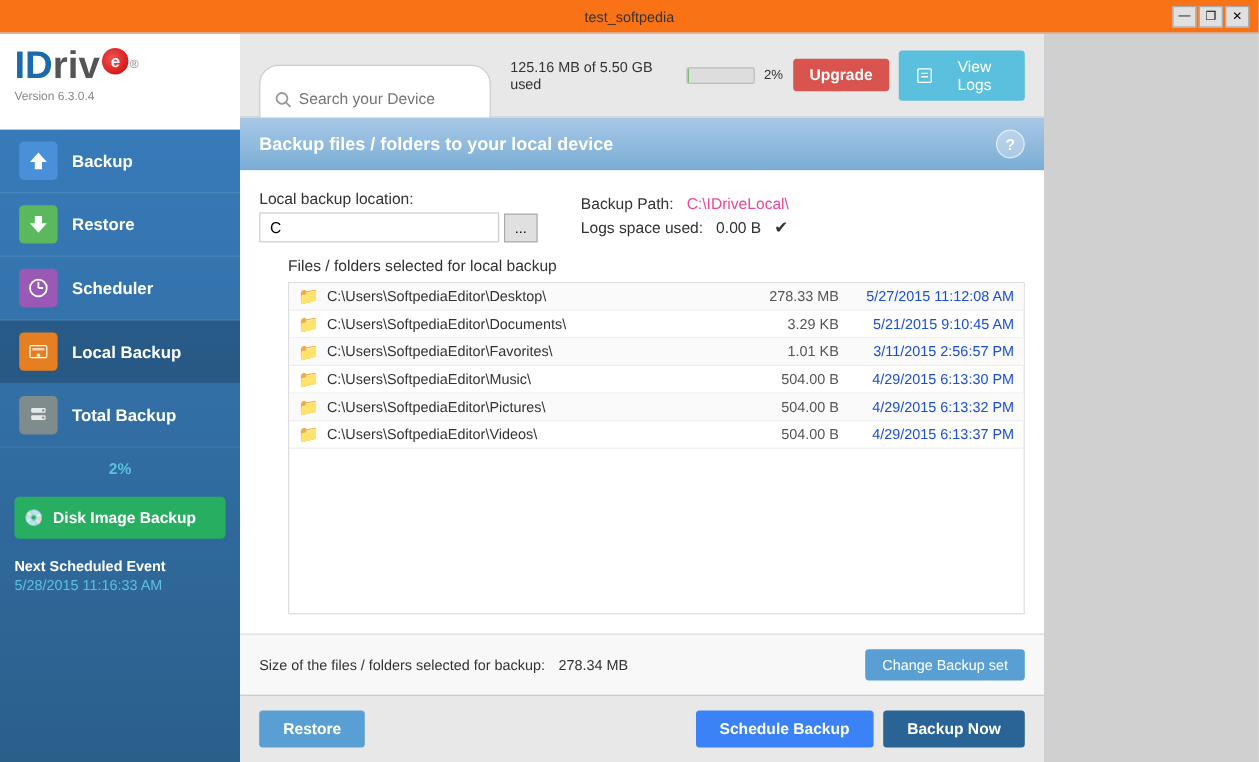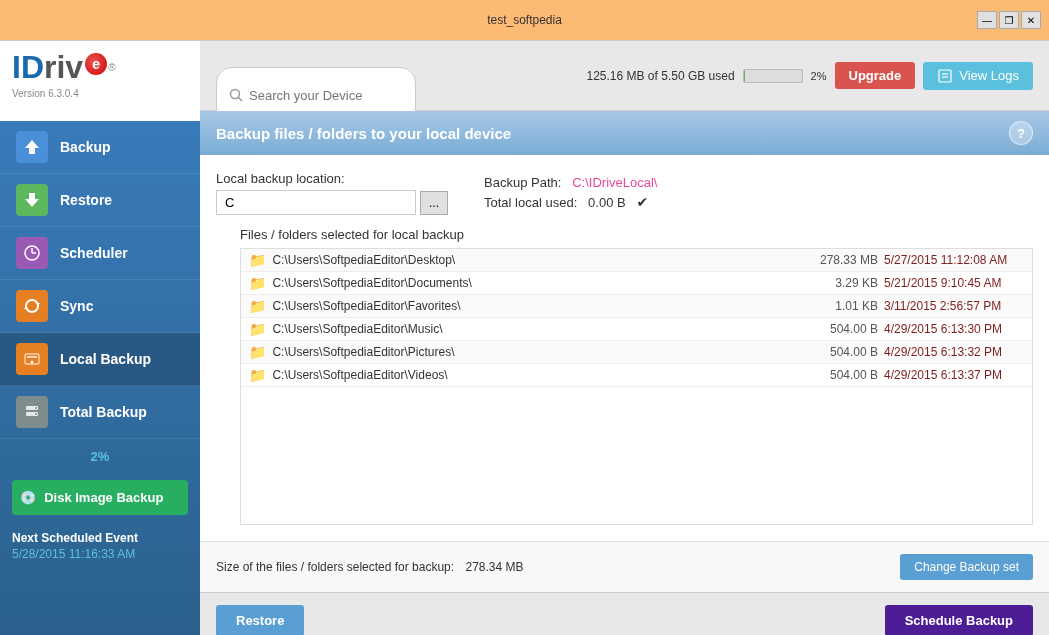--- a/index.html
+++ b/index.html
@@ -1,21 +1,21 @@
 <!DOCTYPE html>
 <html><head>
   <meta charset="utf-8">
   <style>
     * { margin: 0; padding: 0; box-sizing: border-box; }
     body { width: 1049px; height: 635px; font-family: Arial, sans-serif; font-size: 13px; background: #d0d0d0; overflow: hidden; }
 
     
     .titlebar {
-      background: #fdba74;
-      height: 41px;
+      background: #f97316;
+      height: 28px;
       display: flex;
       align-items: center;
       justify-content: flex-end;
       padding: 0 8px;
       border-bottom: 1px solid #ccc;
     }
     .titlebar-title {
       position: absolute;
       left: 50%;
       transform: translateX(-50%);
@@ -28,21 +28,21 @@
       background: #e0e0e0;
       border: 1px solid #aaa;
       cursor: pointer;
       display: flex; align-items: center; justify-content: center;
       font-size: 10px;
     }
 
     
     .app-container {
       display: flex;
-      width: 1049px;
+      width: 870px;
       height: 607px;
       background: #f5f5f5;
     }
 
     
     .sidebar {
       width: 200px;
       background: #2a6496;
       background: linear-gradient(to bottom, #3a7fc1, #2a5f8a);
       display: flex;
@@ -121,21 +121,21 @@
     .next-event {
       margin: 8px 12px;
       color: white;
       font-size: 11px;
     }
     .next-event-title { font-weight: bold; font-size: 12px; margin-bottom: 2px; }
     .next-event-time { color: #5bc0de; font-size: 12px; }
 
     .search-box {
       display: flex;
-      align-items: flex-start;
+      align-items: flex-end;
       background: white;
       border: 1px solid #ccc;
       border-radius: 16px;
       padding: 20px 12px;
       width: 200px;
       gap: 6px;
       margin-top: 40px;
     }
     .search-box input {
       border: none; outline: none; background: transparent; font-size: 13px; width: 140px;
@@ -287,21 +287,21 @@
       align-items: center;
       padding: 3px 8px;
       border-bottom: 1px solid #eee;
       gap: 6px;
       font-size: 12px;
     }
     .file-row:nth-child(odd) { background: #fafafa; }
     .file-icon { color: #d4a017; font-size: 14px; flex-shrink: 0; }
     .file-path { flex: 1; color: #333; }
     .file-size { width: 80px; text-align: right; color: #555; }
-    .file-date { width: 140px; color: #7f1d1d; }
+    .file-date { width: 140px; text-align: right; color: #1d4ed8; }
 
     .bottom-bar {
       display: flex;
       align-items: center;
       justify-content: space-between;
       padding: 12px 16px;
       background: #f8f8f8;
       border-top: 1px solid #ddd;
       font-size: 12px;
       color: #333;
@@ -328,21 +328,21 @@
     }
     .action-btn {
       padding: 8px 20px;
       border: none;
       border-radius: 3px;
       cursor: pointer;
       font-size: 13px;
       font-weight: bold;
     }
     .restore-btn { background: #5a9fd4; color: white; }
-    .schedule-btn { background: #4c1d95; color: white; }
+    .schedule-btn { background: #3b82f6; color: white; }
     .backup-now-btn { background: #2a6496; color: white; }
 
     .down-icon { color: #5bc0de; font-size: 16px; }
   </style>
 </head>
 <body>
 
 <div class="titlebar" style="position:relative;">
   <span class="titlebar-title">test_softpedia</span>
   <div class="titlebar-controls">
@@ -384,31 +384,20 @@
     </div>
     <div class="nav-item">
       <div class="nav-icon purple">
         <svg width="18" height="18" viewBox="0 0 18 18" fill="white">
             <circle cx="9" cy="9" r="7" stroke="white" stroke-width="1.5" fill="none"></circle>
             <line x1="9" y1="9" x2="9" y2="4" stroke="white" stroke-width="1.5"></line>
             <line x1="9" y1="9" x2="13" y2="9" stroke="white" stroke-width="1.5"></line>
           </svg>
       </div>
       <span class="nav-label">Scheduler</span>
-    </div>
-    <div class="nav-item">
-      <div class="nav-icon orange-sync">
-        <svg width="18" height="18" viewBox="0 0 18 18" fill="white">
-            <path d="M3 9 A6 6 0 0 1 15 9" stroke="white" stroke-width="2" fill="none"></path>
-            <polygon points="15,9 17,6 13,6" fill="white"></polygon>
-            <path d="M15 9 A6 6 0 0 1 3 9" stroke="white" stroke-width="2" fill="none"></path>
-            <polygon points="3,9 1,12 5,12" fill="white"></polygon>
-          </svg>
-      </div>
-      <span class="nav-label">Sync</span>
     </div>
     <div class="nav-item active">
       <div class="nav-icon orange">
         <svg width="18" height="18" viewBox="0 0 18 18" fill="white">
             <rect x="2" y="4" width="14" height="10" rx="1" stroke="white" stroke-width="1" fill="none"></rect>
             <rect x="4" y="6" width="10" height="2" fill="white" opacity="0.7"></rect>
             <circle cx="9" cy="12" r="1.5" fill="white"></circle>
           </svg>
       </div>
       <span class="nav-label">Local Backup</span>
@@ -486,21 +475,21 @@
               <button class="browse-btn">...</button>
             </div>
           </div>
           <div class="backup-path-info" style="margin-top:4px;">
             <div class="path-row">
               <span>Backup Path:</span>
               &nbsp;
               <a href="#">C:\IDriveLocal\</a>
             </div>
             <div class="path-row">
-              <span>Total local used:</span>
+              <span>Logs space used:</span>
               &nbsp;
               <span>0.00 B</span>
               &nbsp;
               <span class="verify-icon">✔</span>
             </div>
           </div>
         </div>
 
         <div class="files-section">
           <div class="files-label">Files / folders selected for local backup</div>
@@ -551,17 +540,18 @@
           &nbsp;
           <span>278.34 MB</span>
         </div>
         <button class="change-backup-btn">Change Backup set</button>
       </div>
 
       <div class="action-bar">
         <button class="action-btn restore-btn">Restore</button>
         <div style="display:flex; gap:8px;">
           <button class="action-btn schedule-btn">Schedule Backup</button>
+          <button class="action-btn backup-now-btn">Backup Now</button>
         </div>
       </div>
     </div>
   </div>
 </div>
 
 </body></html>

